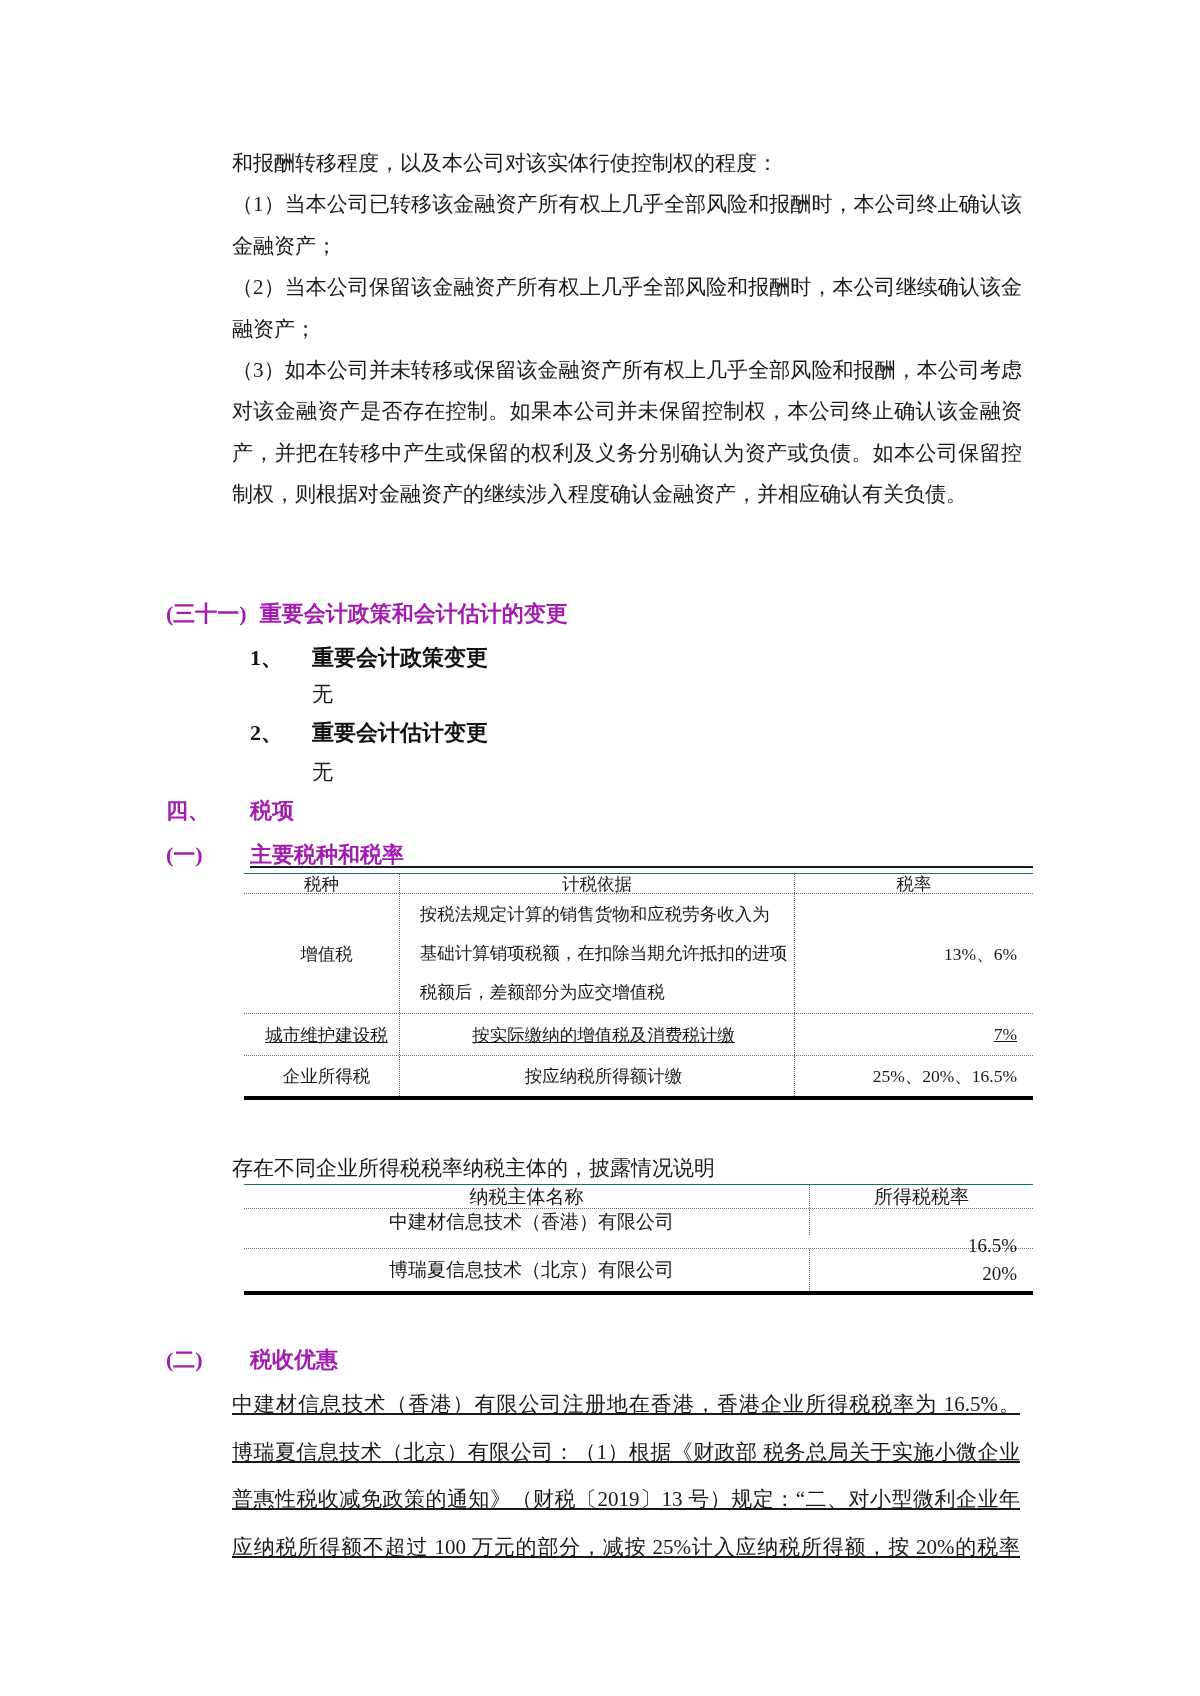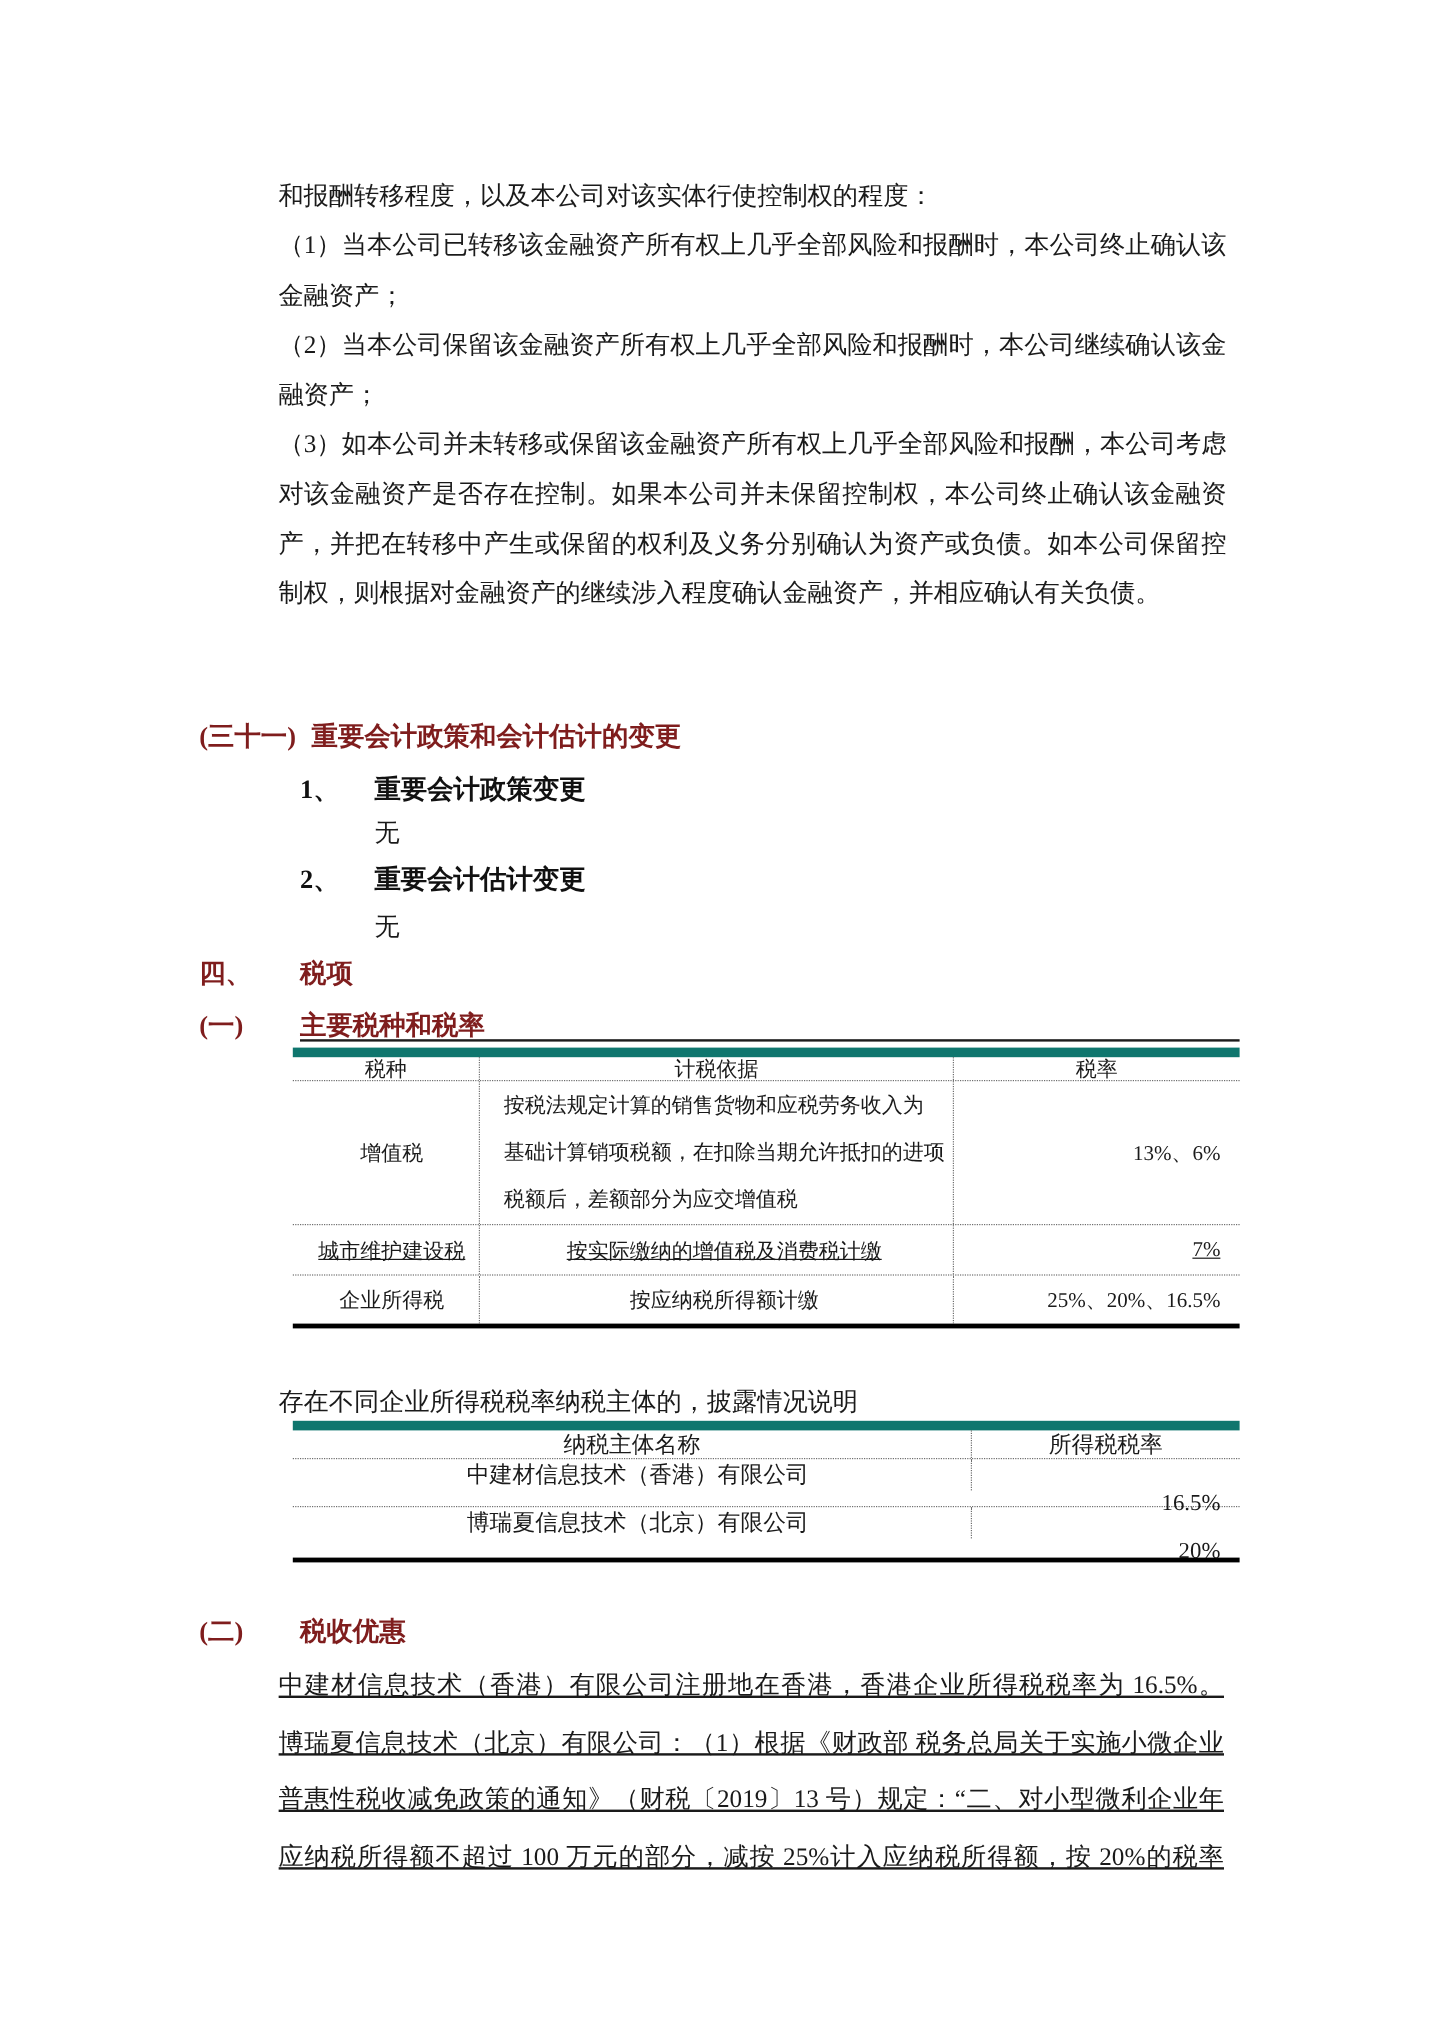--- a/index.html
+++ b/index.html
@@ -7,37 +7,37 @@
     position:relative; width:1200px; height:1696px; background:#ffffff;
     font-family:"Liberation Serif","DejaVu Serif",serif; color:#1a1a1a;
     overflow:hidden;
   }
   
   .para { position:absolute; text-align:justify; }
   #intro { left:232px; top:143px; width:790px; font-size:21px; line-height:41.4px; }
   #intro p { margin:0; }
 
   
-  .h { position:absolute; display:flex; font-weight:bold; font-size:22px; color:#7f1d1d; white-space:nowrap; }
+  .h { position:absolute; display:flex; font-weight:bold; font-size:22px; color:#a21caf; white-space:nowrap; }
   .h .mk { flex:0 0 auto; }
   #h31 { left:166px; top:599px; } #h31 .mk { margin-right:13px; }
   .subh { position:absolute; display:flex; font-weight:bold; font-size:22px; color:#111; white-space:nowrap; }
   .subh .num { width:62px; flex:0 0 auto; }
   #sub1h { left:250px; top:643px; }
   #sub2h { left:250px; top:718px; }
   .none { position:absolute; left:312px; font-size:21px; }
   #none1 { top:680px; }
   #none2 { top:758px; }
   #h4  { left:166px; top:796px; } #h4 .mk  { width:84px; }
   #h41 { left:166px; top:840px; } #h41 .mk { width:84px; }
   #h42 { left:166px; top:1345px; } #h42 .mk { width:84px; }
   #h41underline { position:absolute; left:250px; top:866px; width:783px; height:2px; background:#1c1c1c; }
 
   
-  .ftable { position:absolute; left:244px; width:789px; border-top:8px solid #0f766e; border-bottom:4px solid #000; box-sizing:border-box; }
+  .ftable { position:absolute; left:244px; width:789px; border-top:1px solid #0f766e; border-bottom:4px solid #000; box-sizing:border-box; }
   #table1 { top:873px; font-size:17.5px; }
   #table2 { top:1184px; font-size:19px; }
   .trow { display:flex; border-bottom:1px dotted #6e6e6e; box-sizing:border-box; }
   .trow:last-child { border-bottom:none; }
   .cell { display:flex; box-sizing:border-box; align-items:center; }
   .vline { border-right:1px dotted #6e6e6e;justify-content:center; }
   
   .c1 { width:156px; } .c2 { width:395px; } .c3 { flex:1; justify-content:flex-end; padding-right:16px; }
   #table1 .thead { height:20px; }
   #table1 .thead .cell { justify-content:center; padding:0; }
@@ -47,21 +47,21 @@
   #table1 .c1 { padding-left:10px; }
   #table1 .thead .c1 { padding-left:0; }
   #table1 .c2 { padding-left:18px; padding-right:5px; }
   #table1 .thead .c2 { padding-left:0; padding-right:0; }
   .basis-multiline { line-height:39.3px; white-space:pre-line; text-align:justify; }
   
   .d1 { width:566px; } .d2 { flex:1; justify-content:flex-end; padding-right:16px; }
   #table2 .thead { height:24px; }
   #table2 .thead .cell { justify-content:center; padding:0; }
   #table2 .r1 { height:40px;flex-direction:column; }
-  #table2 .r2 { height:42px;flex-direction:column; }
+  #table2 .r2 { height:42px; }
   #table2 .d1 { padding-left:10px; }
   #table2 .thead .d1 { padding-left:0; }
   #table2 .rate { align-items:flex-end; padding-bottom:6px; }
 
   #note { position:absolute; left:232px; top:1154px; font-size:21px; white-space:nowrap; }
 
   #finalpara { position:absolute; left:232px; top:1381px; width:788px; font-size:21px;text-decoration:underline; }
   .fline { height:47.6px; line-height:47.6px; text-align:justify; text-align-last:justify; overflow:hidden; }
 </style>
 </head>

